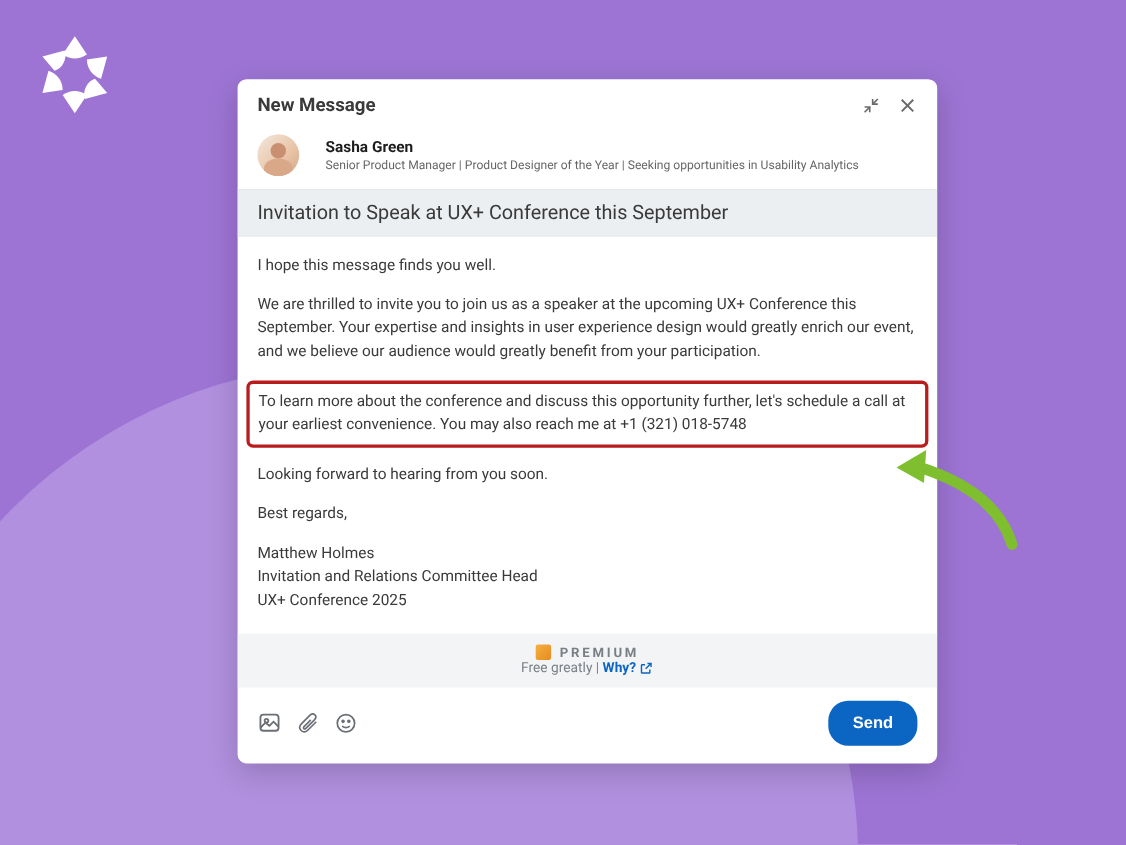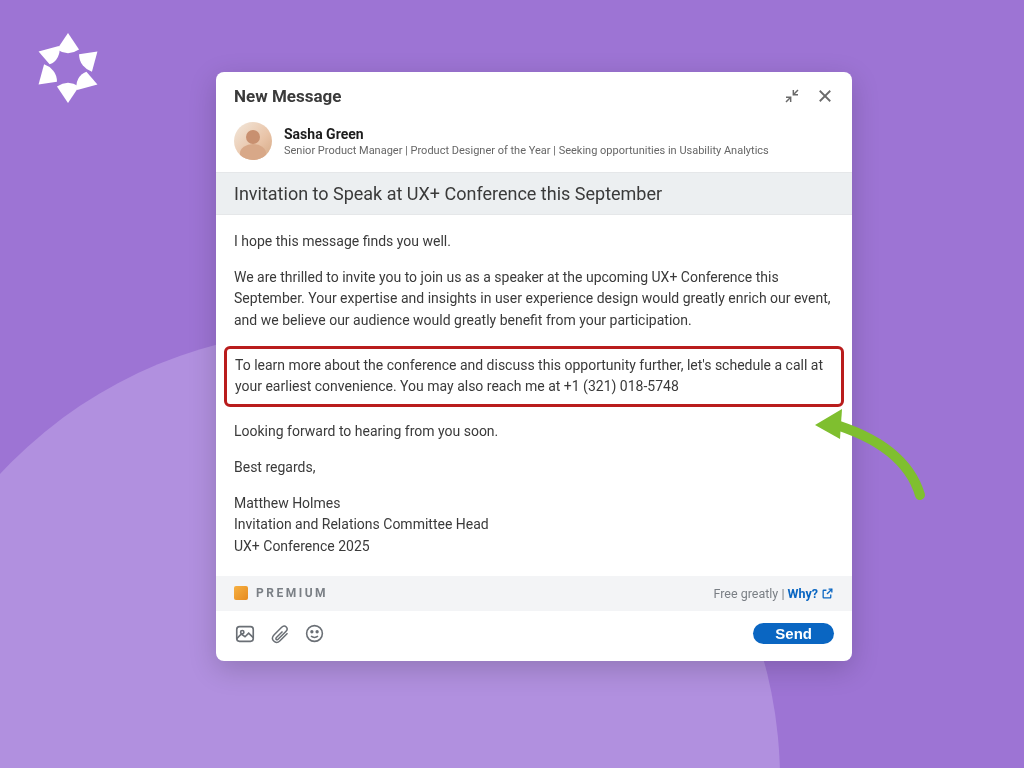--- a/index.html
+++ b/index.html
@@ -44,21 +44,21 @@
     .modal-title {
       font-size: 17px;
       font-weight: 700;
       color: #3a3a3a;
     }
     .header-actions { display: flex; gap: 16px; align-items: center; }
     .header-btn { color: #6a6a6a; cursor: pointer; display: inline-flex; }
     .recipient-row {
       display: flex;
       align-items: center;
-      gap: 12px;
+      gap: 24px;
       padding: 6px 18px 12px 18px;
     }
     .avatar {
       width: 38px;
       height: 38px;
       border-radius: 50%;
       background: linear-gradient(135deg, #f2e8dc 0%, #e9c4a8 60%, #d4a884 100%);
       position: relative;
       overflow: hidden;
       flex-shrink: 0;
@@ -116,20 +116,21 @@
       margin: 0 -10px 14px -10px;
     }
     .sig-line { margin-bottom: 0 !important; line-height: 1.55; }
     .premium-bar {
       background: #f3f4f6;
       display: flex;
       align-items: center;
       justify-content: space-between;
       padding: 10px 18px;
       font-size: 12.5px;
+      flex-direction: column;
     }
     .premium-left { display: flex; align-items: center; gap: 8px; }
     .premium-chip {
       width: 14px; height: 14px; background: linear-gradient(135deg, #f6b042, #e68a1f);
       border-radius: 2px;
     }
     .premium-text { letter-spacing: 2.5px; font-weight: 700; color: #7a7f85; font-size: 12px;}
     .free-msg { color: #7a7f85; }
     .why-link { color: #0a66c2; font-weight: 700; display: inline-flex; align-items: center; gap: 3px; }
     .action-bar {
@@ -138,21 +139,21 @@
       justify-content: space-between;
       padding: 12px 18px 16px 18px;
     }
     .action-icons { display: flex; gap: 14px; align-items: center; color: #6a6f75; }
     .action-icon { cursor: pointer; display: inline-flex; }
     .send-btn {
       background: #0a66c2;
       color: #fff;
       border: none;
       border-radius: 18px;
-      padding: 2px 22px;
+      padding: 12px 22px;
       font-size: 15px;
       font-weight: 600;
       cursor: pointer;
     }
     .callout-arrow {
       position: absolute;
       left: 810px;
       top: 395px;
       pointer-events: none;
     }

